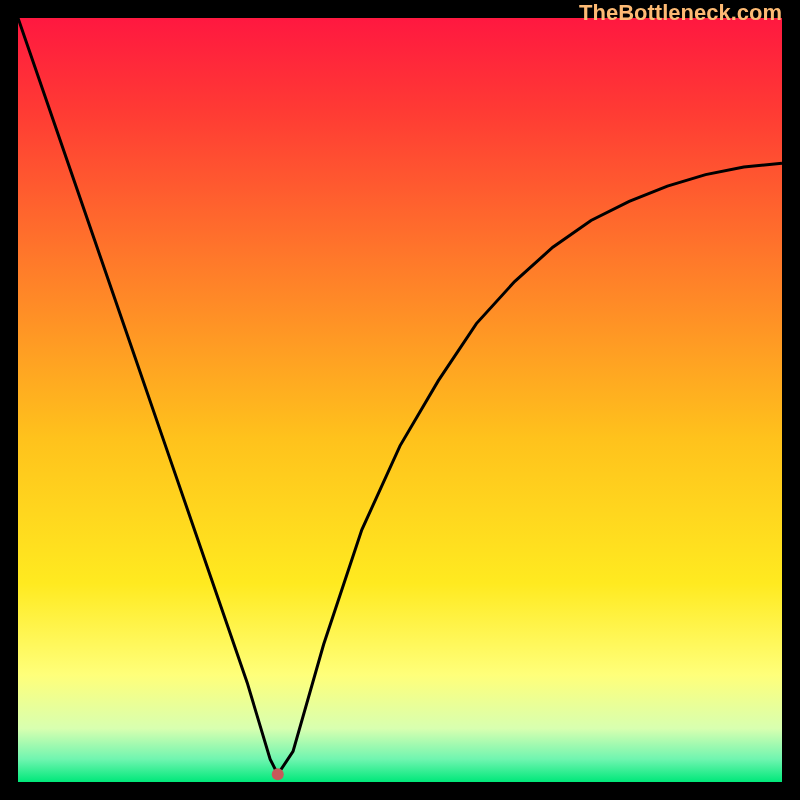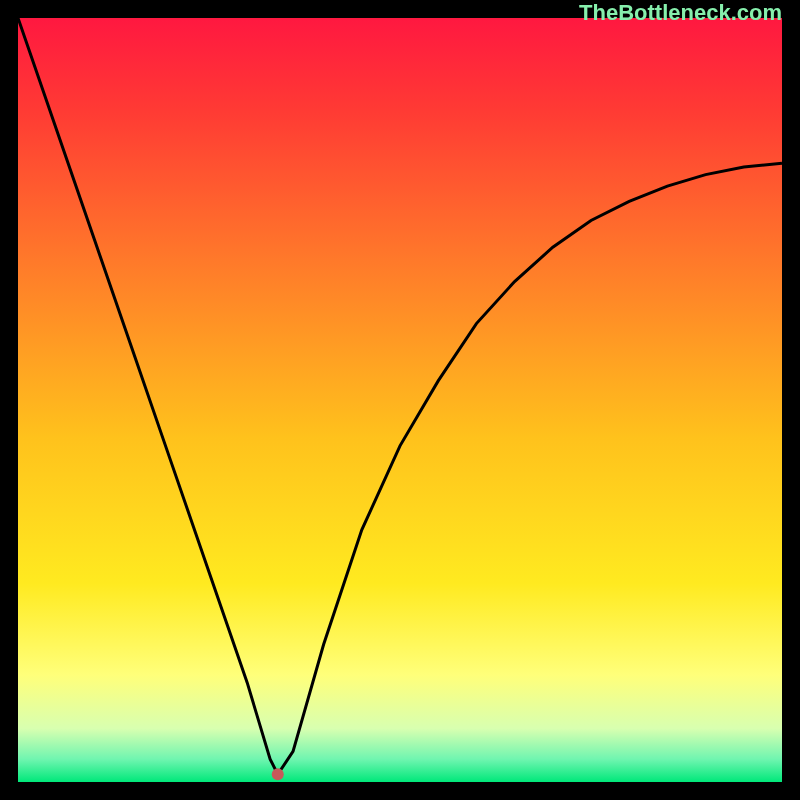--- a/index.html
+++ b/index.html
@@ -23,21 +23,21 @@
     position: absolute;
     left: 0;
     top: 0;
     width: 764px;
     height: 764px;
   }
   .watermark {
     position: absolute;
     top: 0px;
     right: 18px;
-    color: #86efac;
+    color: #fdba74;
     font-size: 22px;
     font-weight: bold;
   }
 </style>
 </head>
 <body>
 
 <div class="frame">
   <svg class="plot" viewBox="0 0 764 764" preserveAspectRatio="none">
     <defs>

